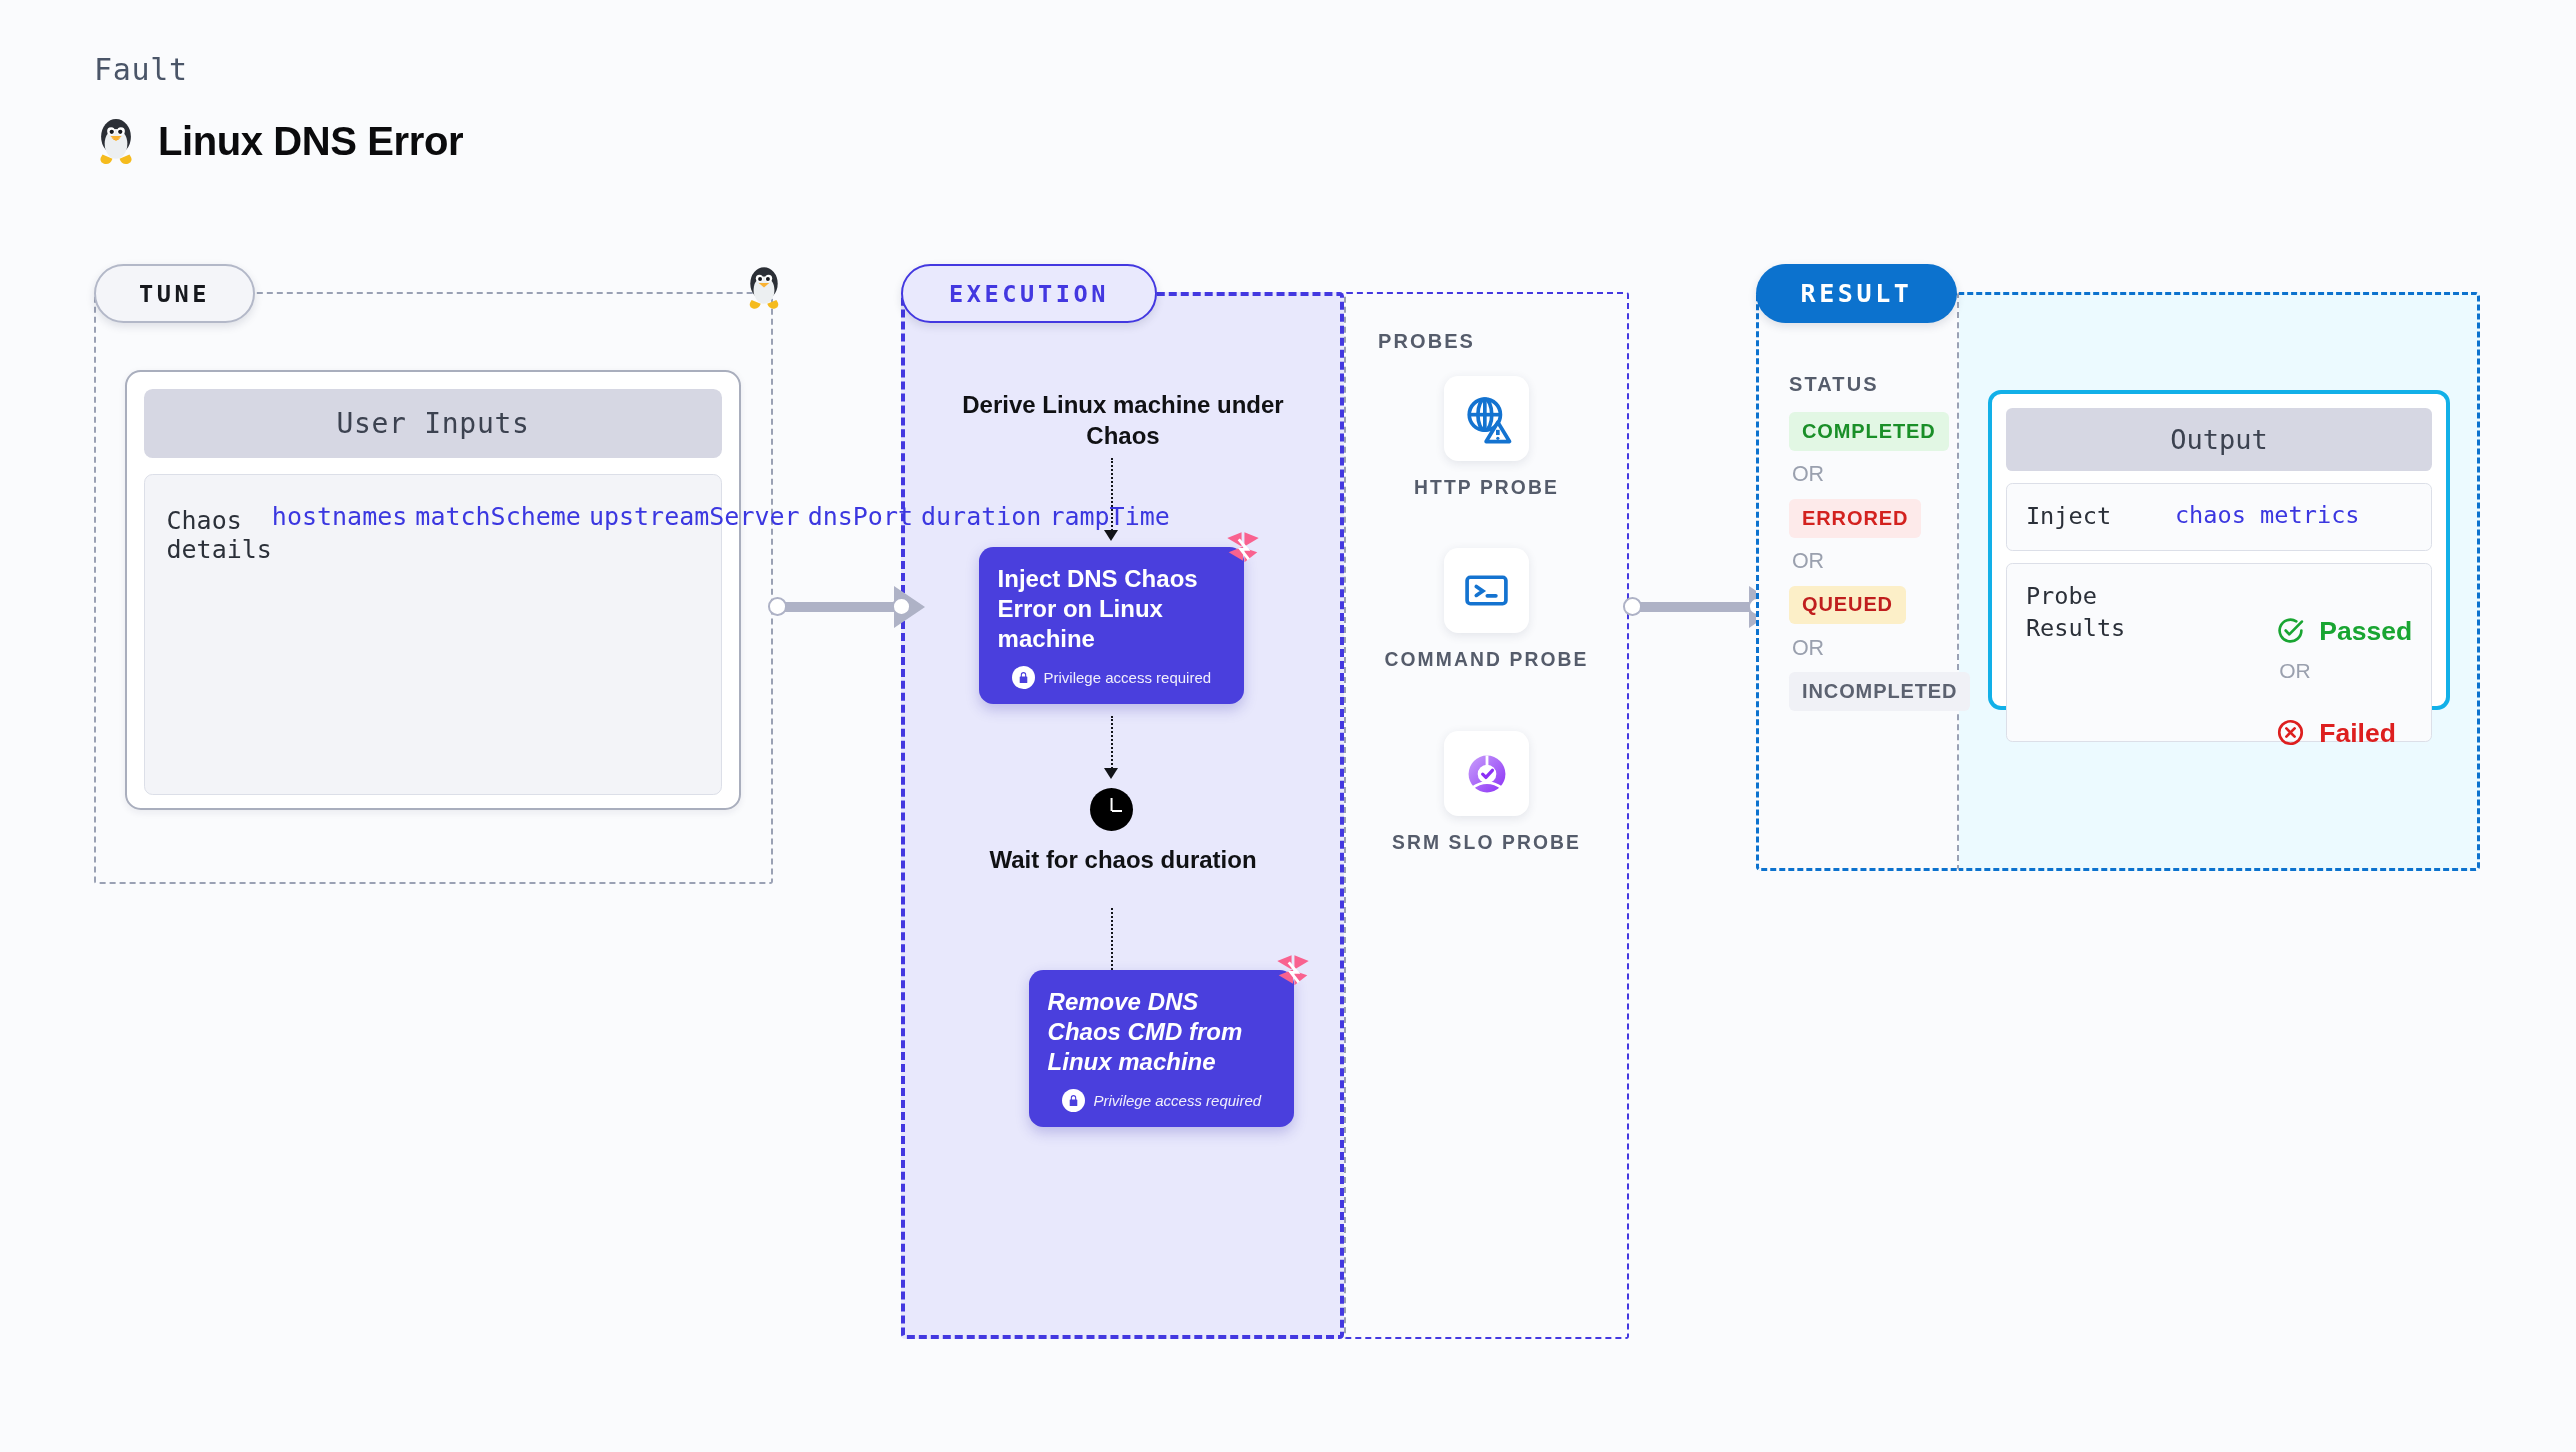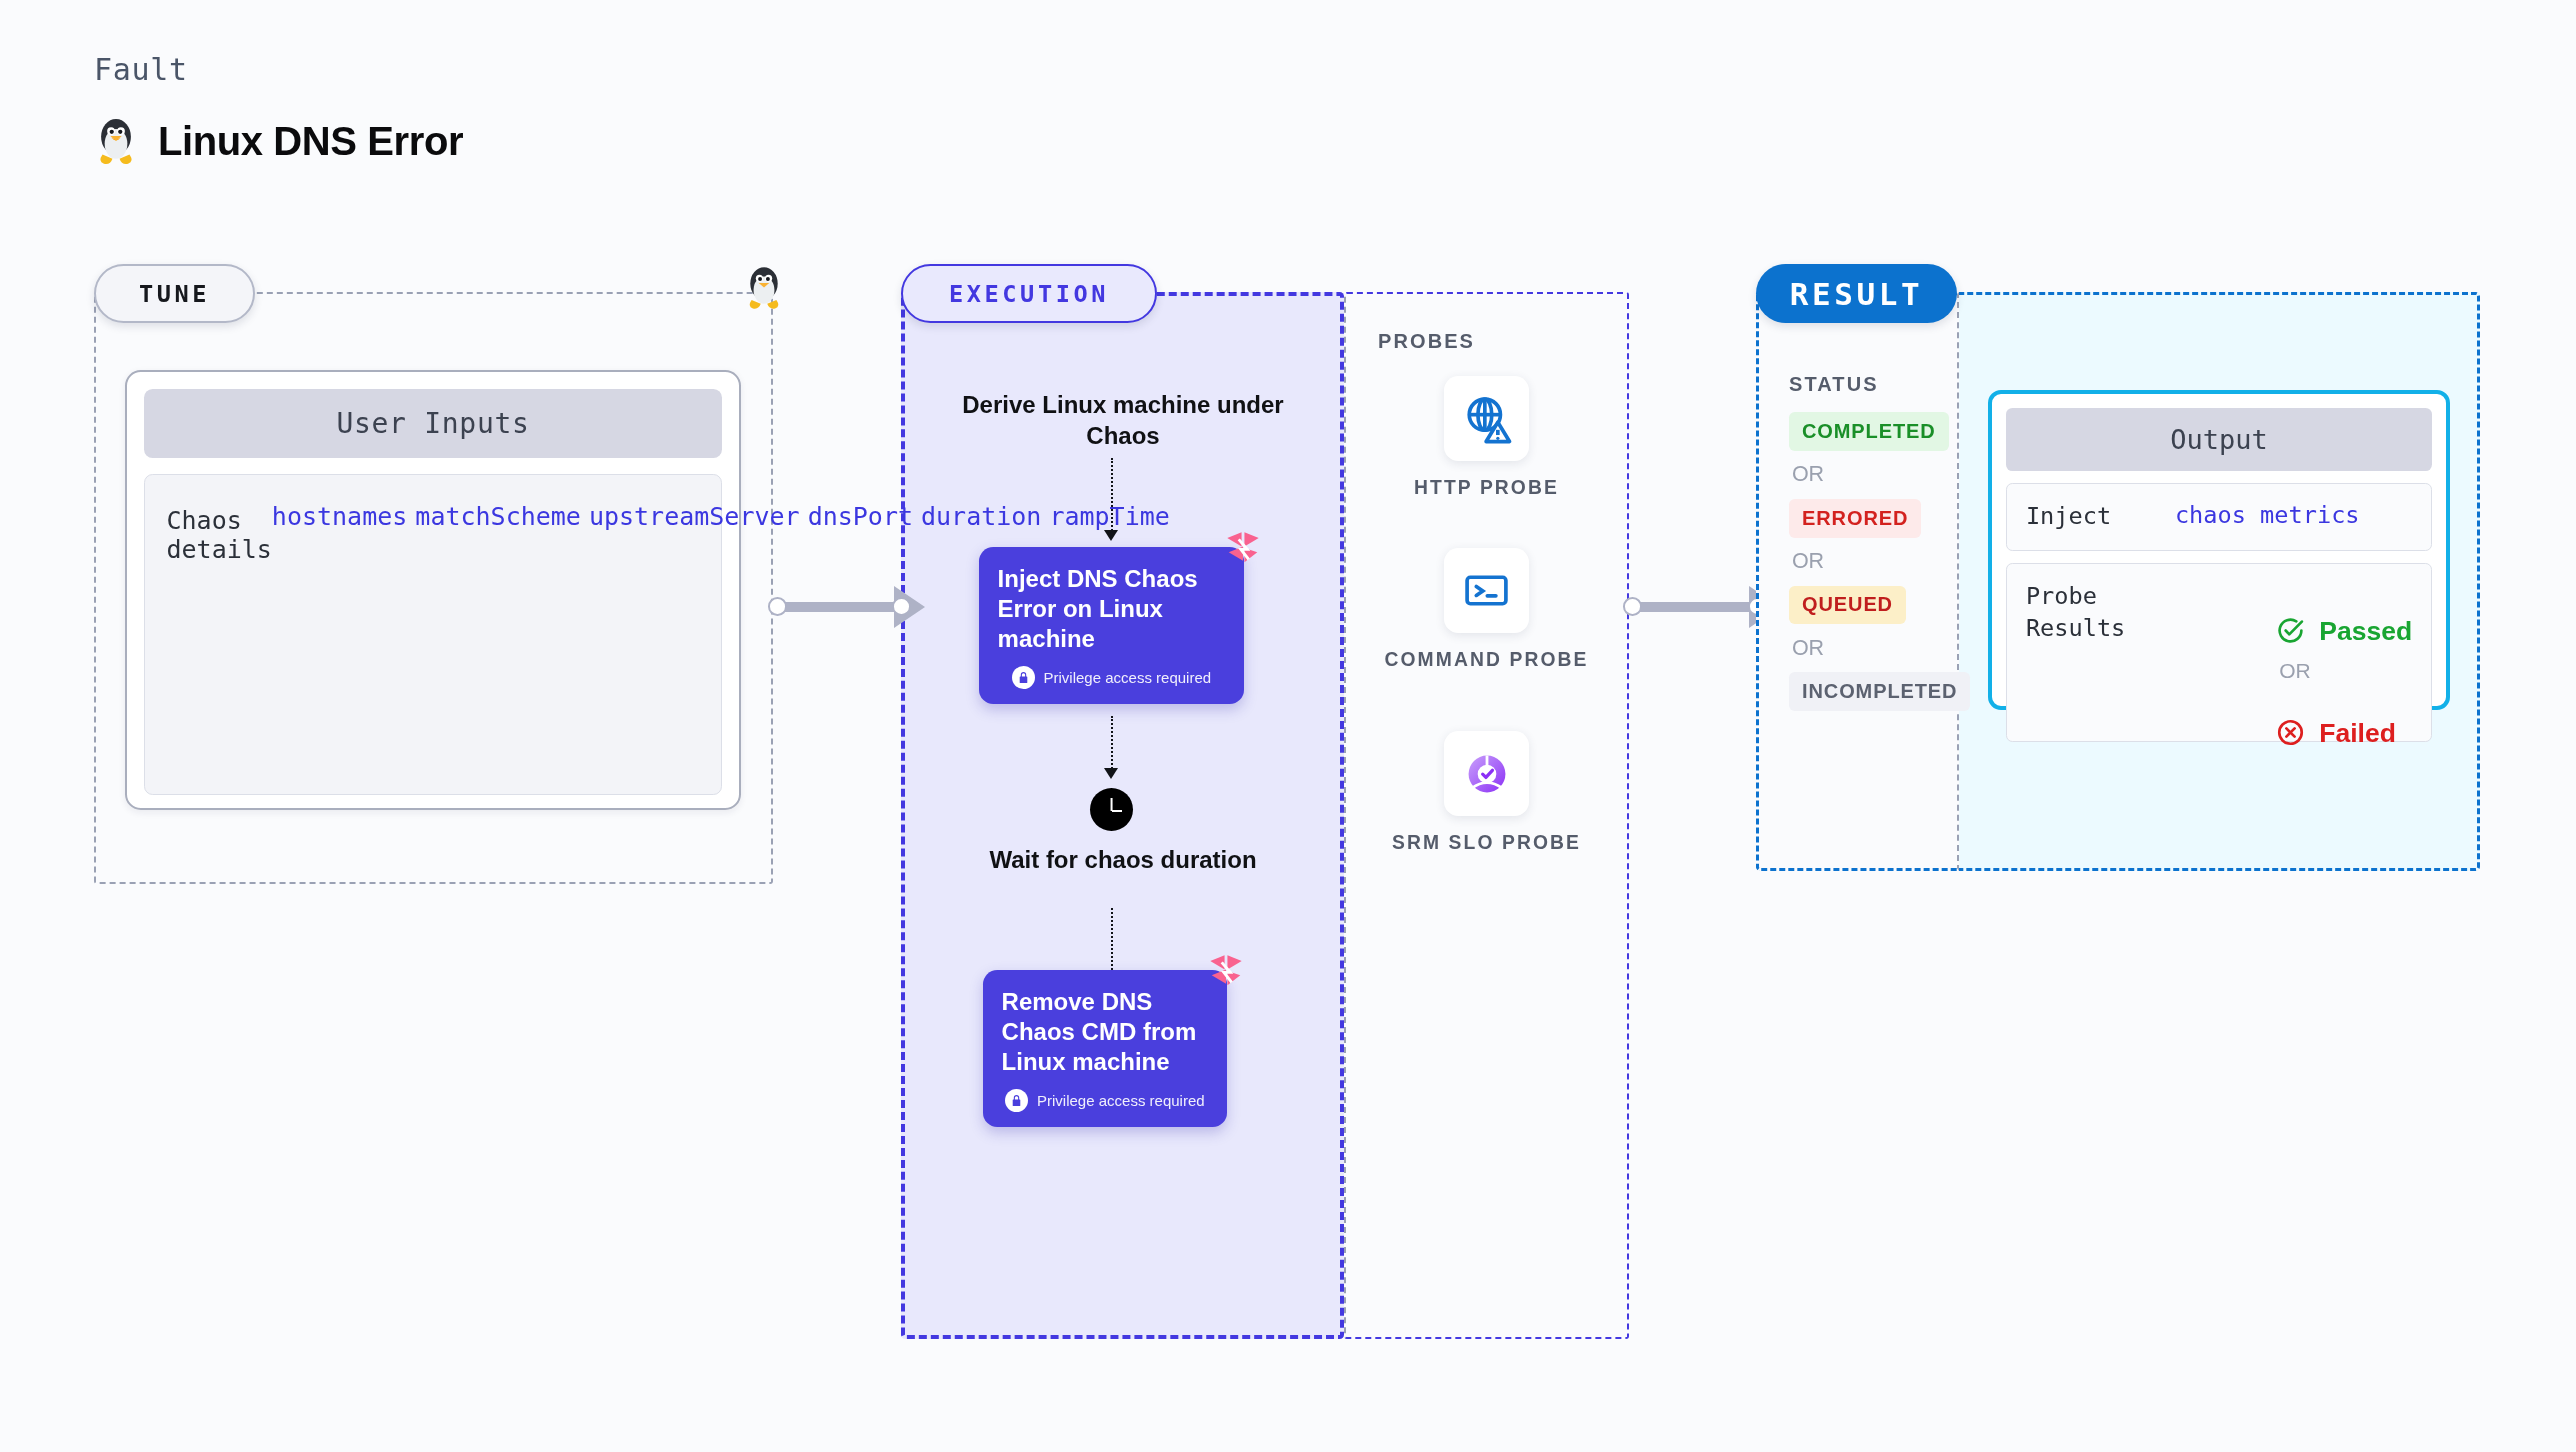--- a/index.html
+++ b/index.html
@@ -43,21 +43,21 @@
     background: #f4f5f9; border: 2.1px solid #b3b8c8;
     color: #16181d; font-size: 23.6px;
   }
   .pill-exec {
     left: 901px; top: 264px; width: 256px; height: 59px;
     background: #e9e9fd; border: 2.9px solid #4338e0;
     color: #4338e0; font-size: 23.6px;
   }
   .pill-result {
     left: 1756px; top: 264px; width: 201px; height: 59px;
-    background: #0c72ce; border: none; color: #ffffff; font-size: 31px;
+    background: #0c72ce; border: none; color: #ffffff; font-size: 25px;
   }
 
   
   .panel { position: absolute; }
 
   .panel-tune {
     left: 94px; top: 292px; width: 679px; height: 592px;
     border: 2.1px dashed #9aa1b4; border-radius: 2.9px;
     background: transparent;
   }
@@ -329,21 +329,21 @@
         <path d="M22 16 L34 30 L25 30 L36 44" stroke="#ffffff" stroke-width="4" fill="none"></path>
       </svg>
     </span>
   </div>
 
   <div class="exec-arrow" style="left:1111px;top:716px;height:60px;"></div>
   <div class="clock-icon" style="left:1090px;top:788px;"></div>
   <div class="exec-step-title" style="left:951px;top:845px;">Wait for chaos duration</div>
   <div class="exec-arrow" style="left:1111px;top:908px;height:70px;"></div>
 
-  <div class="chaos-card" style="left:983px;top:970px;width:244px;">
+  <div class="chaos-card" style="left:1029px;top:970px;width:265px;font-style:italic;">
     <div class="chaos-card-title">Remove DNS Chaos CMD from Linux machine</div>
     <div class="chaos-card-sub">
       <span class="lock-badge">
         <svg width="13" height="13" viewBox="0 0 24 24" fill="#4a3fdd">
           <path d="M12 2a5 5 0 0 0-5 5v3H6a1 1 0 0 0-1 1v10a1 1 0 0 0 1 1h12a1 1 0 0 0 1-1V11a1 1 0 0 0-1-1h-1V7a5 5 0 0 0-5-5zm-3 8V7a3 3 0 1 1 6 0v3H9z"></path>
         </svg>
       </span>
       <span>Privilege access required</span>
     </div>
     <span class="corner-logo">

